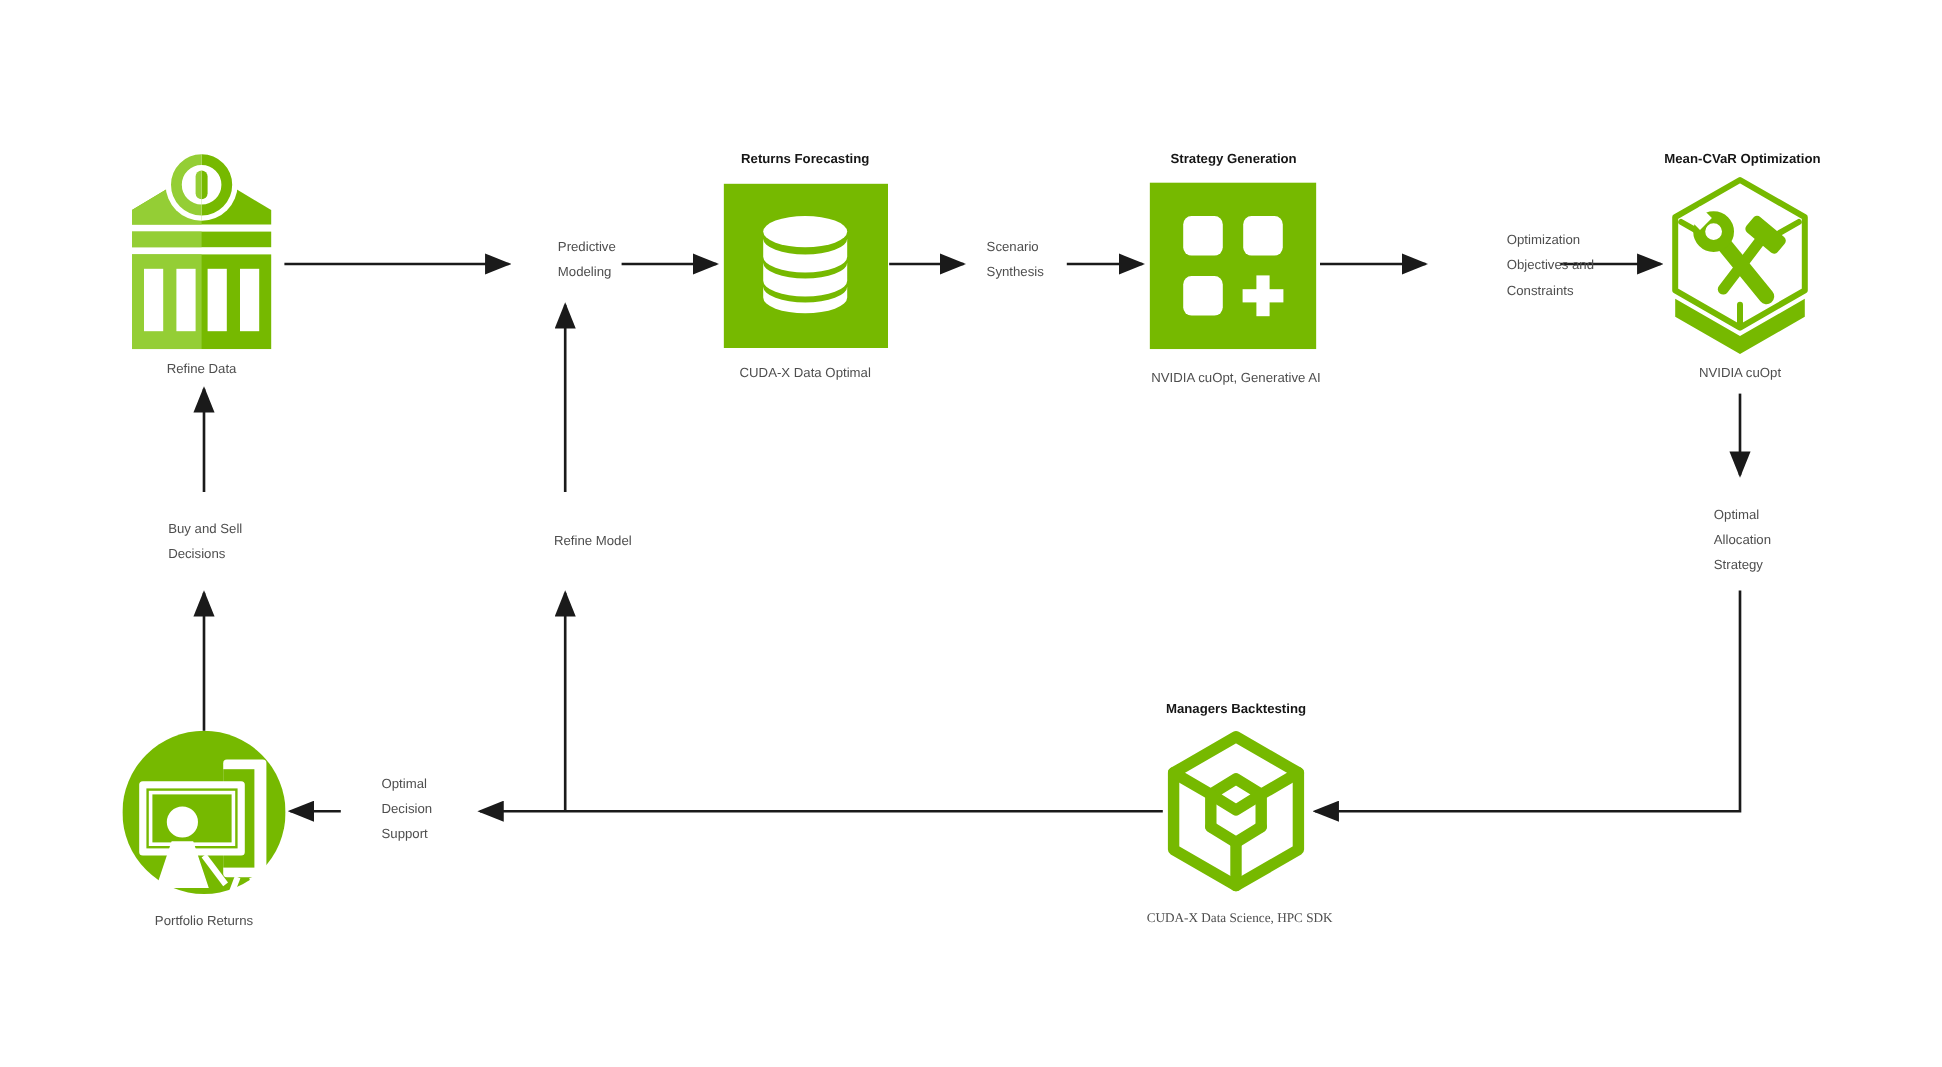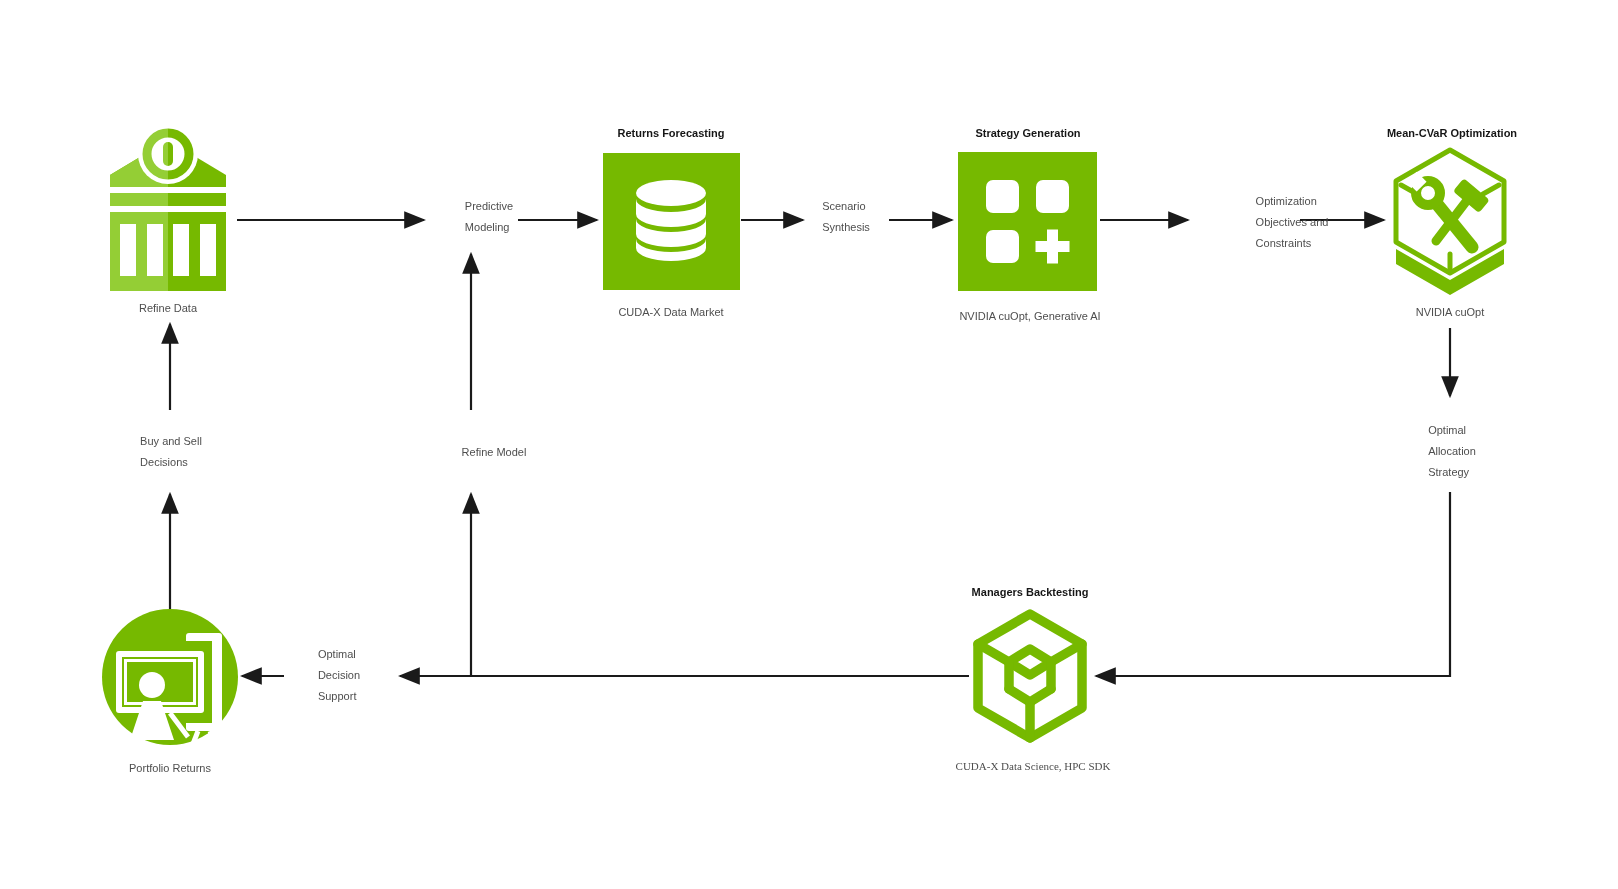--- a/index.html
+++ b/index.html
@@ -70,21 +70,21 @@
   <div class="lbl" style="left:168px; top:308px;">Refine Data</div>
 
   <div class="lbl title" style="left:671px; top:133px;">Returns Forecasting</div>
   <svg class="icon" style="left:603px; top:153px;" width="137" height="137" viewBox="0 0 137 137">
     <rect width="137" height="137" class="fill-green"></rect>
     <ellipse cx="68" cy="40" rx="35" ry="13" fill="#fff"></ellipse>
     <path d="M33,46 A35,13 0 0 0 103,46 L103,61 A35,13 0 0 1 33,61 Z" fill="#fff"></path>
     <path d="M33,66 A35,13 0 0 0 103,66 L103,81 A35,13 0 0 1 33,81 Z" fill="#fff"></path>
     <path d="M33,86 A35,13 0 0 0 103,86 L103,95 A35,13 0 0 1 33,95 Z" fill="#fff"></path>
   </svg>
-  <div class="lbl" style="left:671px; top:312px;">CUDA-X Data Market</div>
+  <div class="lbl" style="left:671px; top:312px;">CUDA-X Data Optimal</div>
 
   <div class="lbl title" style="left:1028px; top:133px;">Strategy Generation</div>
   <svg class="icon" style="left:958px; top:152px;" width="139" height="139" viewBox="0 0 139 139">
     <rect width="139" height="139" class="fill-green"></rect>
     <rect x="28" y="28" width="33" height="33" rx="7" fill="#fff"></rect>
     <rect x="78" y="28" width="33" height="33" rx="7" fill="#fff"></rect>
     <rect x="28" y="78" width="33" height="33" rx="7" fill="#fff"></rect>
     <rect x="77.5" y="89" width="34" height="11" fill="#fff"></rect>
     <rect x="89" y="77.5" width="11" height="34" fill="#fff"></rect>
   </svg>

